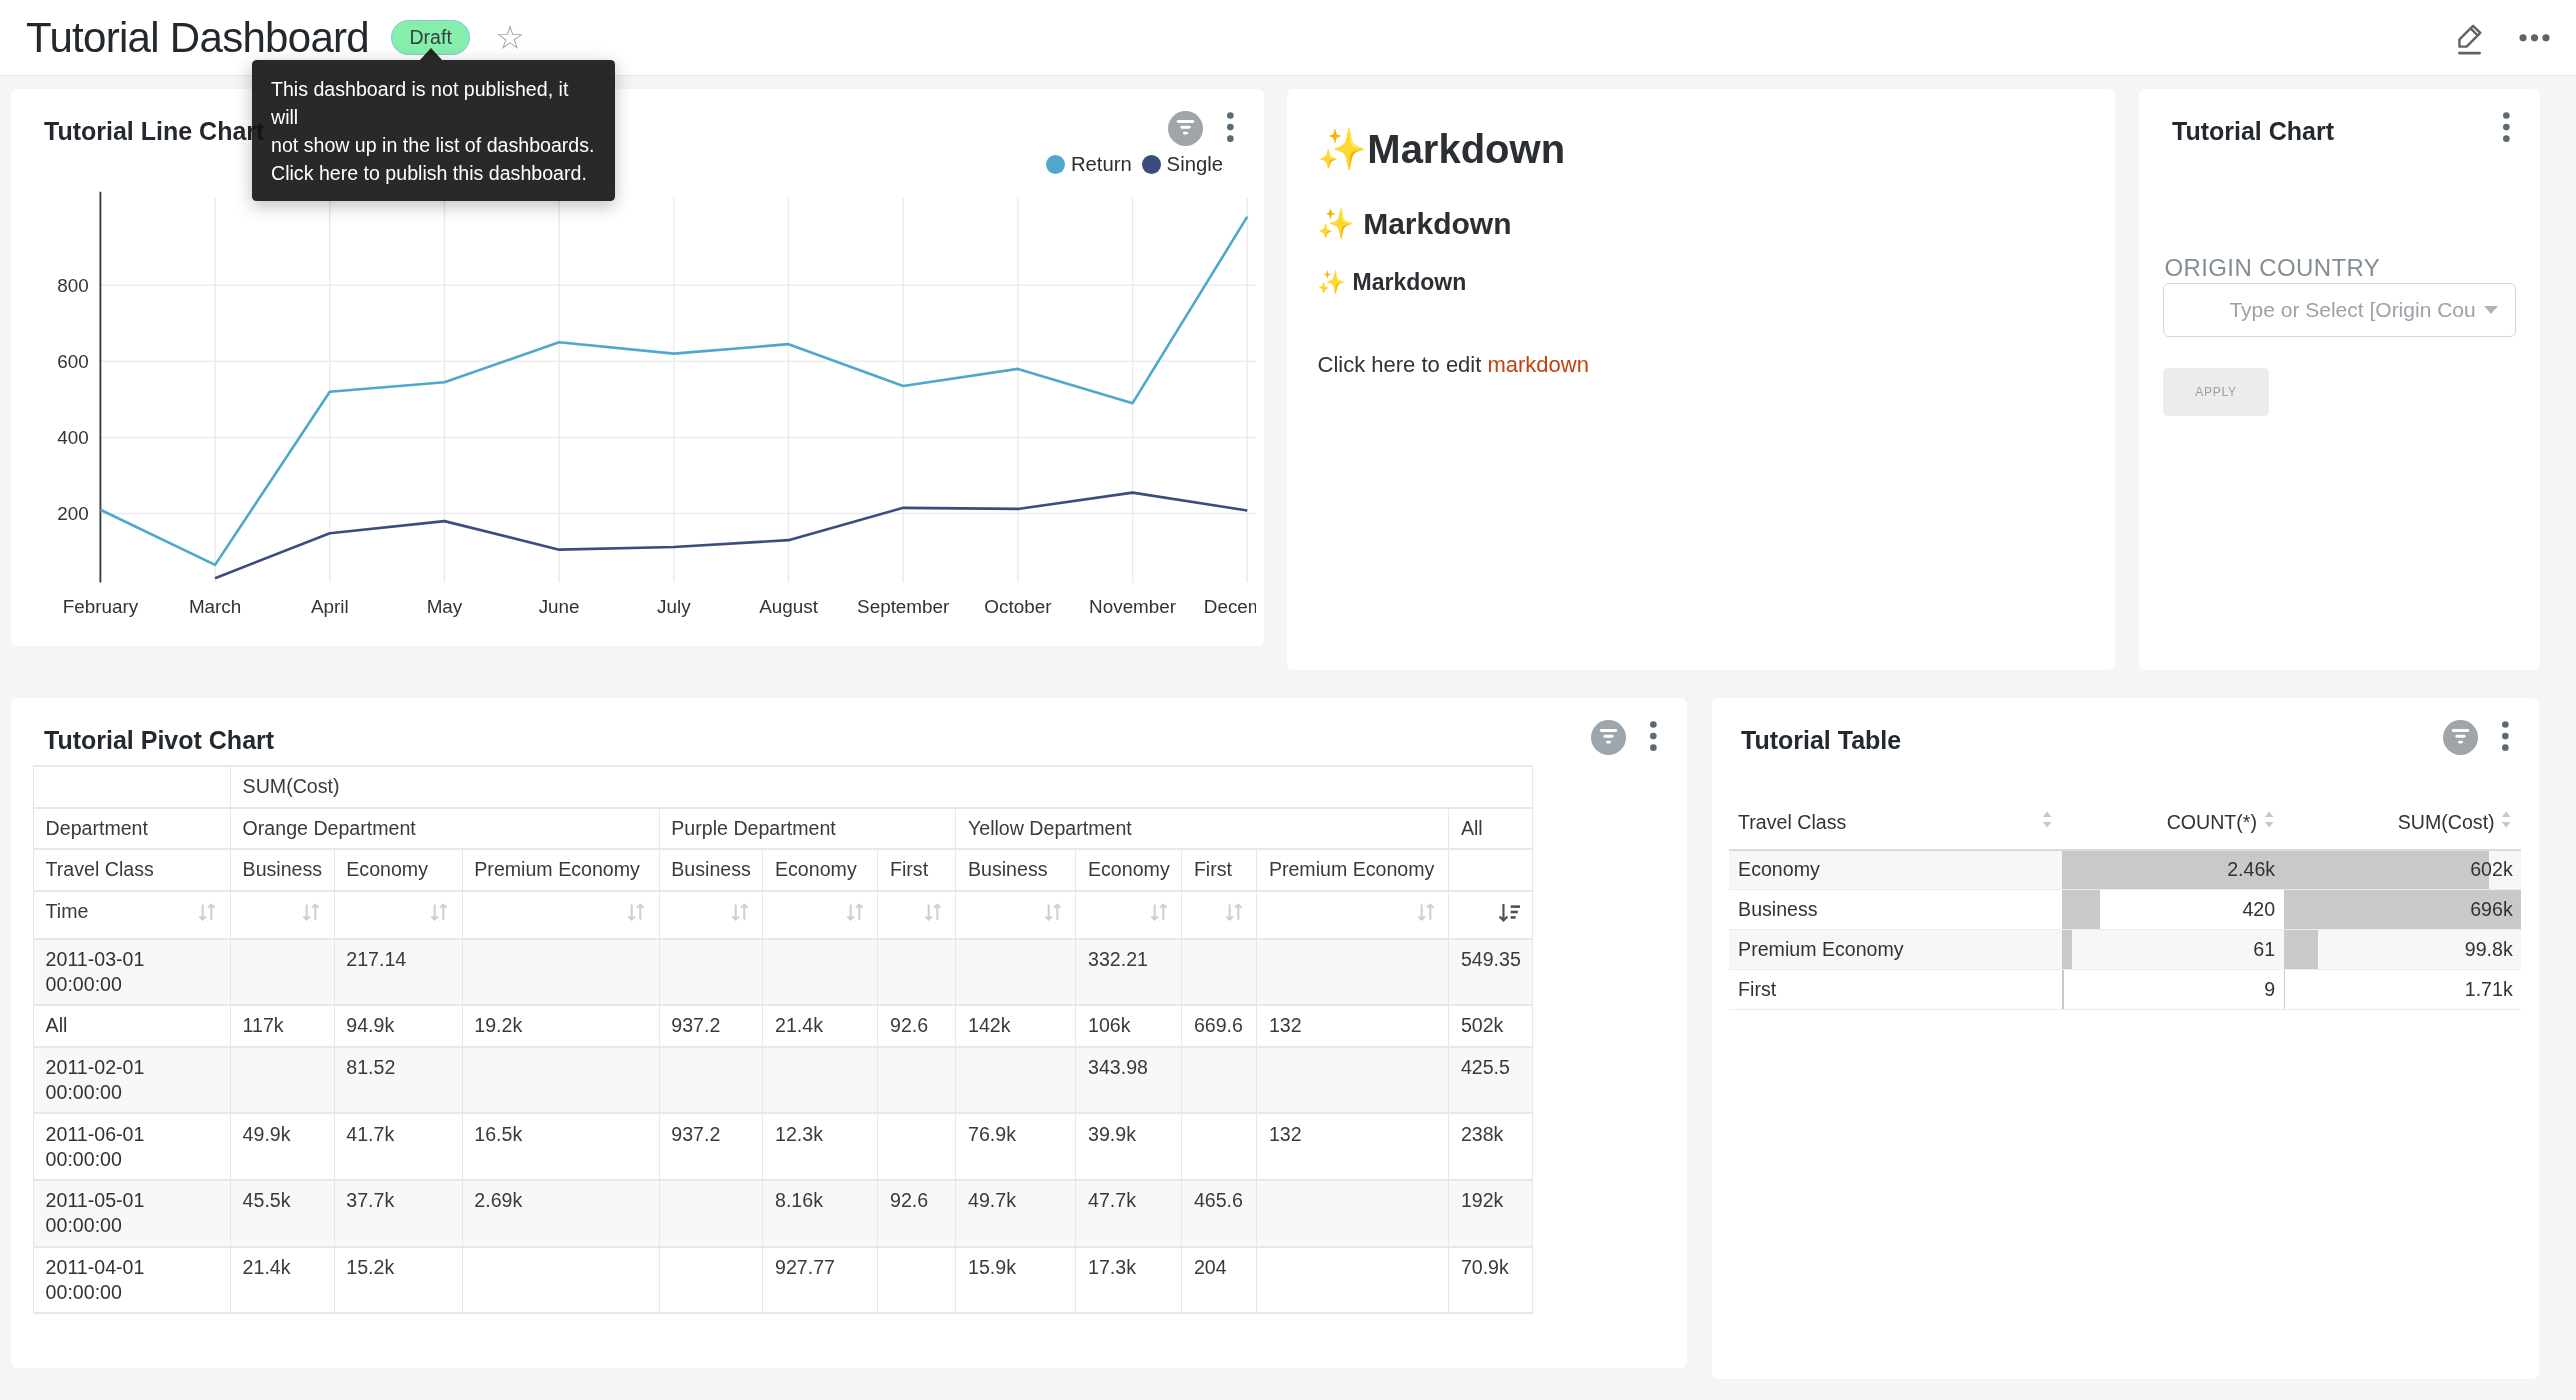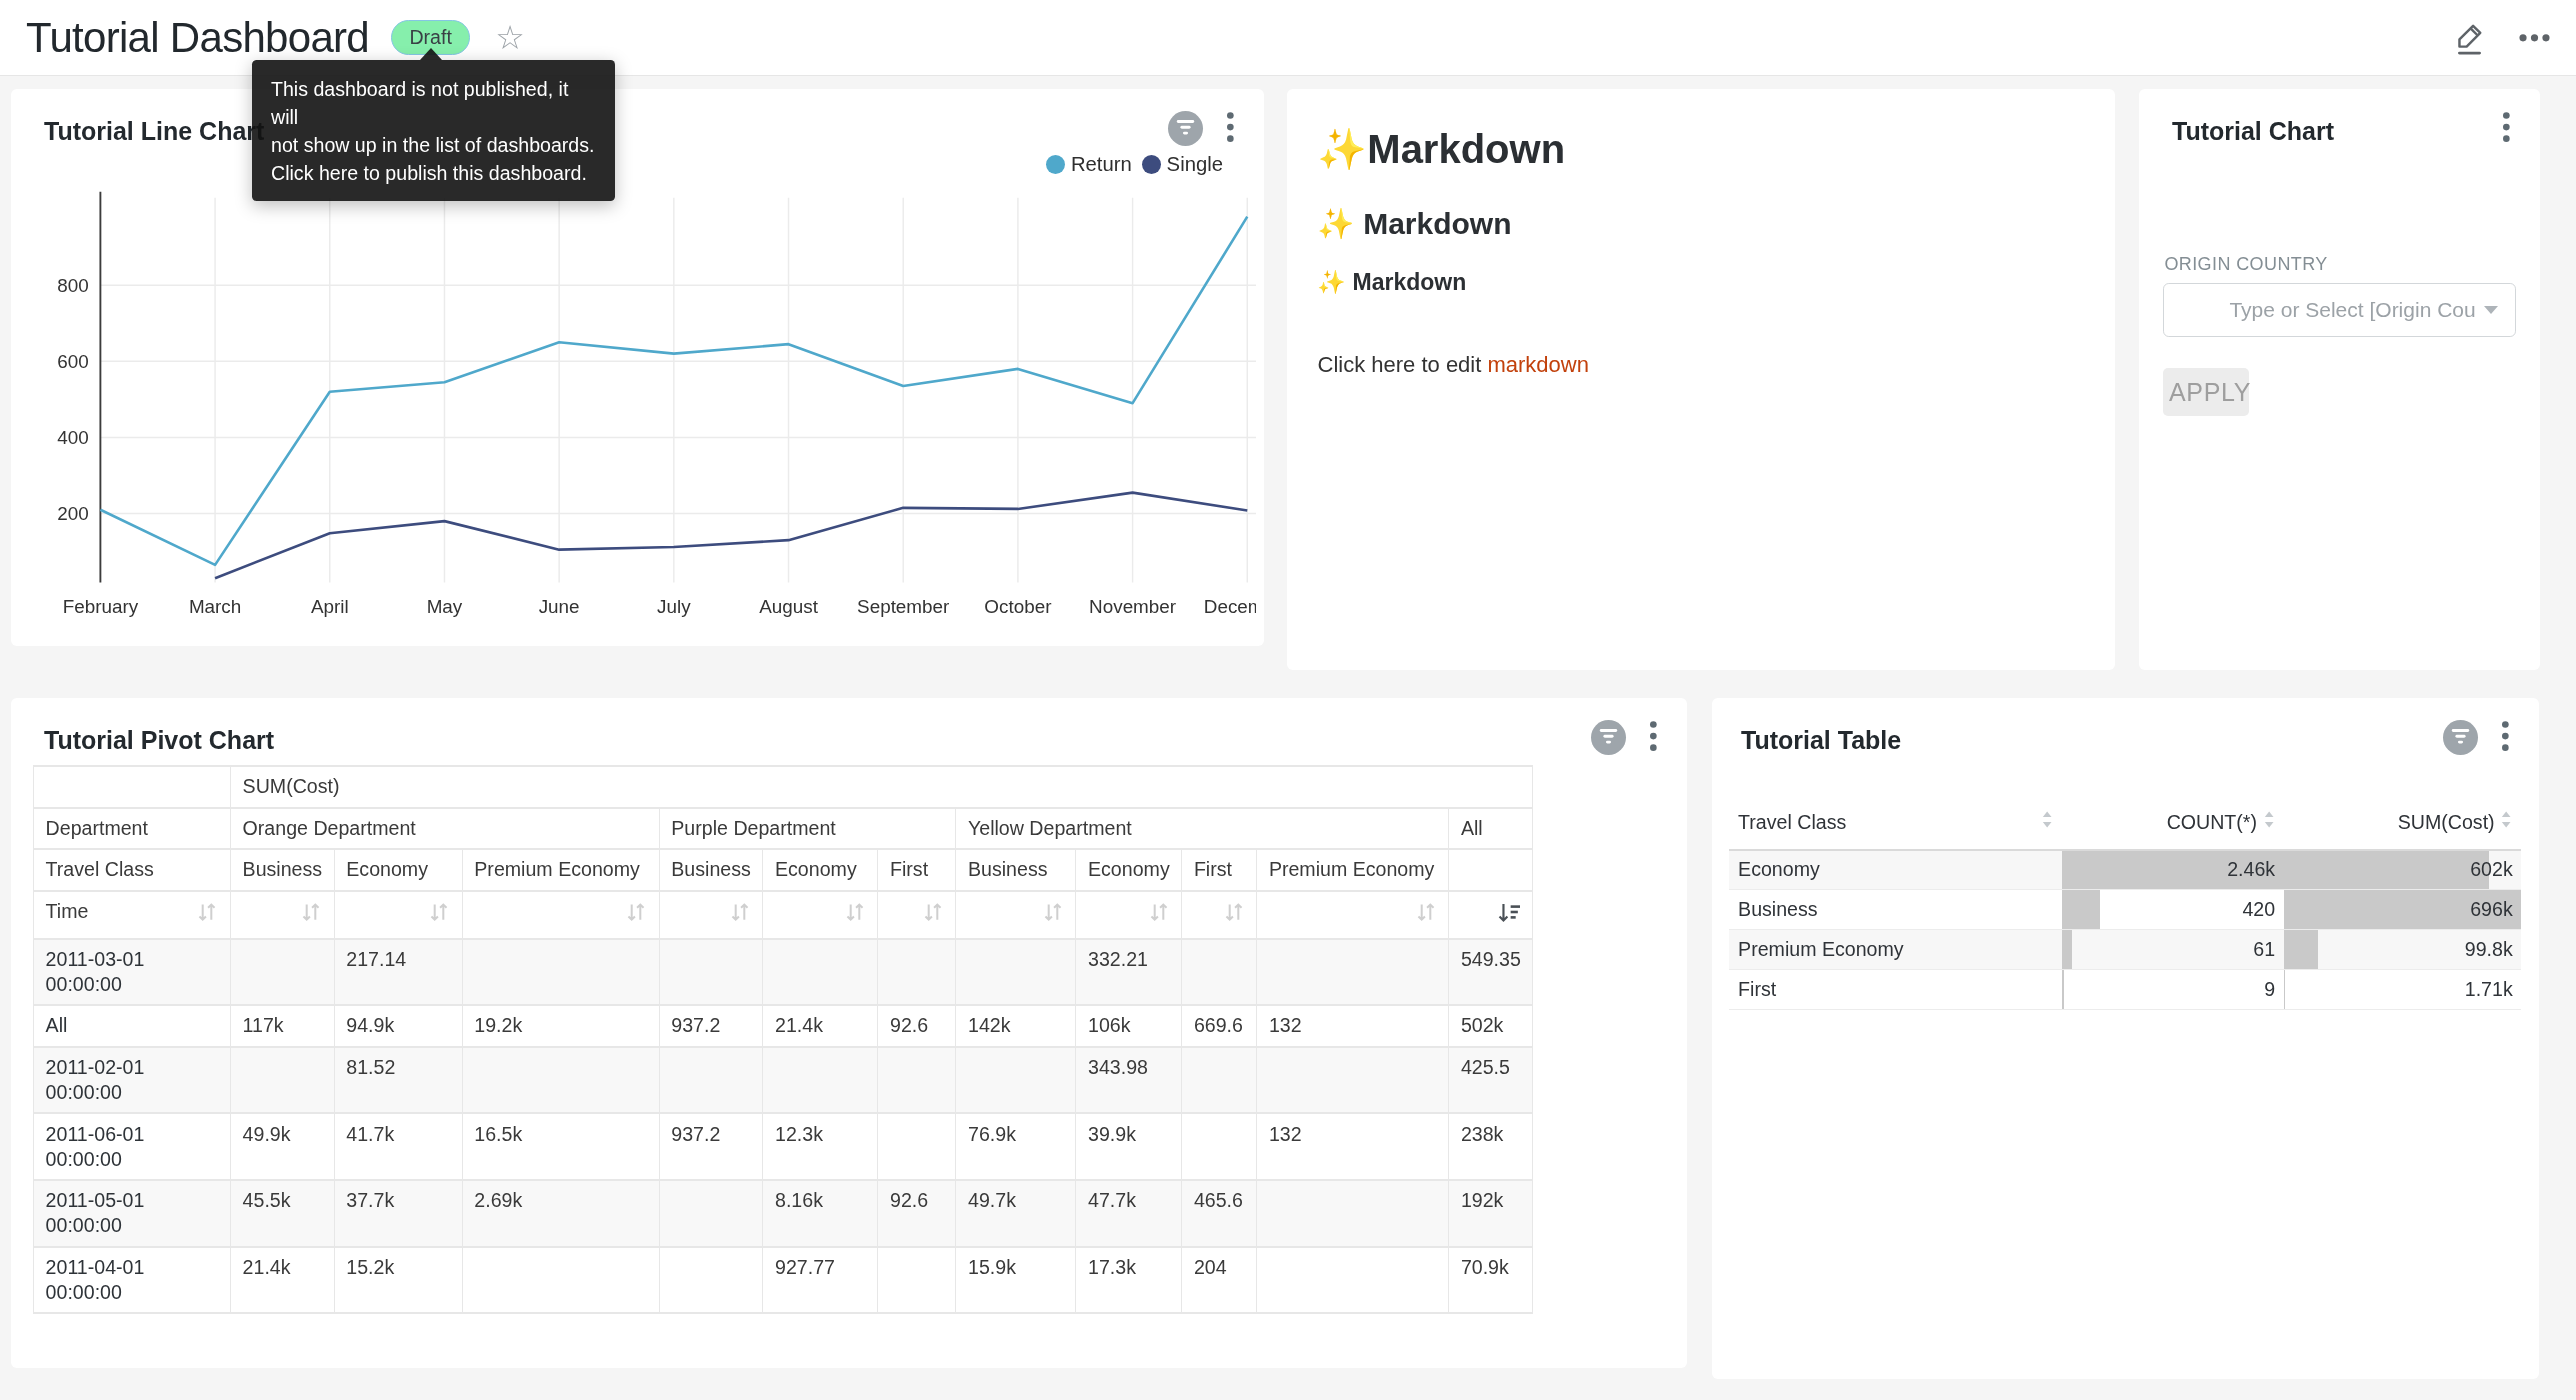--- a/index.html
+++ b/index.html
@@ -66,37 +66,37 @@
   
   .md-body { padding:36px 32px 0 30.5px; }
   .md-h1 { margin:0; font-size:40px; font-weight:700; color:#2B2F33; line-height:49px; }
   .md-h2 { margin:32px 0 0; font-size:30px; font-weight:700; color:#2B2F33; line-height:36px; }
   .md-h3 { margin:26px 0 0; font-size:23px; font-weight:700; color:#2B2F33; line-height:29px; }
   .md-p  { margin:55px 0 0; font-size:22px; color:#333; }
   .md-link { color:#c2410c; cursor:pointer; text-decoration:none; }
 
   
   .filter-label {
-    position:absolute; left:25.4px; top:165px; font-size:18px; font-weight:500;
+    position:absolute; left:25.4px; top:165px; font-size:24px; font-weight:500;
     color:#848E94; letter-spacing:0.4px;
   }
   .filter-select {
     position:absolute; left:24px; top:194px; width:353px; height:54px;
     border:1.5px solid #D3D7DA; border-radius:5.8px; background:#fff;
     display:flex; align-items:center; padding:0 17.4px; cursor:pointer;
   }
   .filter-select-text { font-size:21px; color:#9CA2A7; flex:1; white-space:nowrap; overflow:hidden;margin-left:48px; }
   .select-caret {
     width:0; height:0; border-left:7.3px solid transparent; border-right:7.3px solid transparent;
     border-top:8.7px solid #AEB4B9; margin-left:7.3px;
   }
   .apply-btn {
-    position:absolute; left:24px; top:279px; width:86px; height:48px;
+    position:absolute; left:24px; top:279px; width:106px; height:48px;
     background:#ECECEC; border:none; border-radius:5px;
-    font-family:inherit; font-size:25px; font-weight:500; letter-spacing:0.7px; color:#9E9E9E; cursor:not-allowed;
+    font-family:inherit; font-size:12px; font-weight:500; letter-spacing:0.7px; color:#9E9E9E; cursor:not-allowed;
   }
 
   
   #pivot-wrap { position:absolute; left:22px; top:67px; }
   table.pivot { border-collapse:collapse; table-layout:fixed; font-size:19.6px; color:#3A3A3A; }
   table.pivot th, table.pivot td {
     border:1.5px solid #E7E7E7; border-bottom-width:2.9px; border-top-width:2.9px;
     padding:7.3px 11.6px; text-align:left; font-weight:400; vertical-align:top; line-height:25px;
     overflow:hidden; white-space:nowrap;
   }

